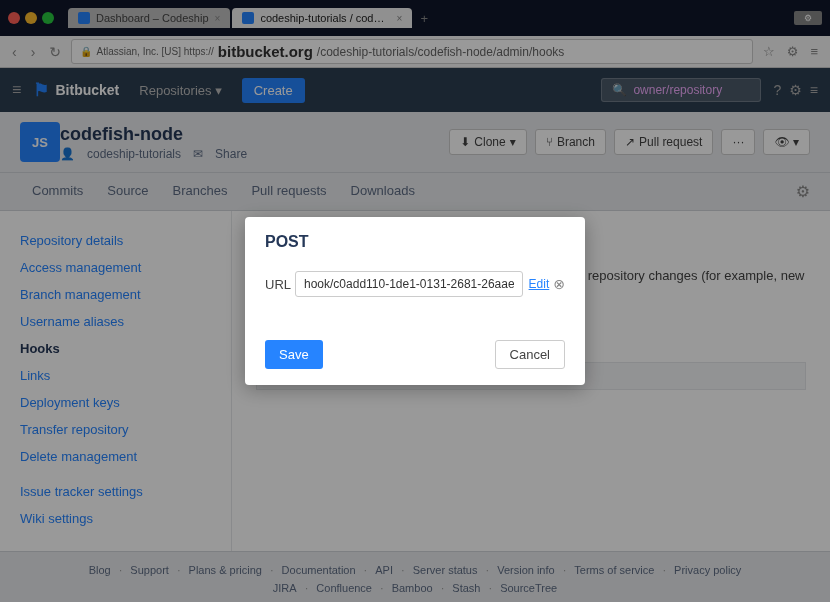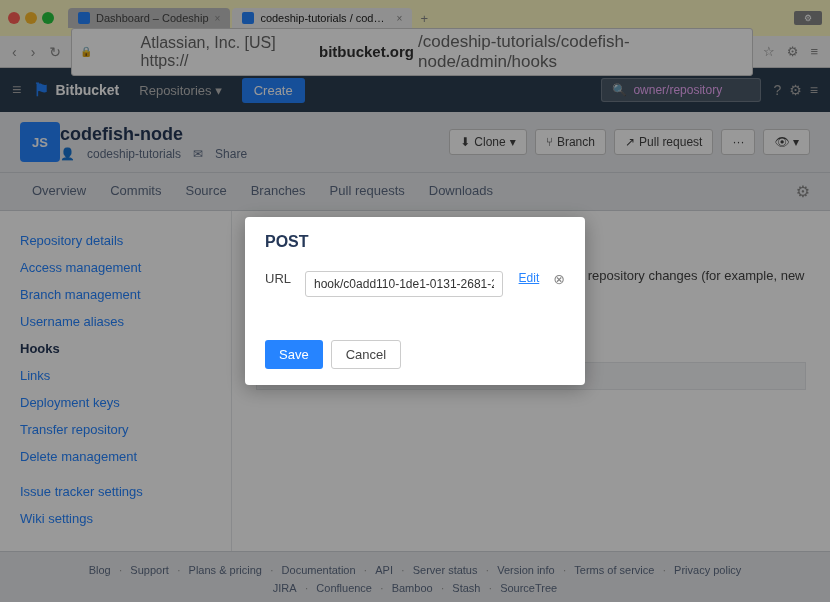--- a/index.html
+++ b/index.html
@@ -1,39 +1,39 @@
 <!DOCTYPE html>
 <html><head>
   <meta charset="utf-8">
   <style>
     * { box-sizing: border-box; margin: 0; padding: 0; }
     body { font-family: -apple-system, BlinkMacSystemFont, 'Segoe UI', Arial, sans-serif; font-size: 13px; background: #c8c8c8; width: 830px; height: 602px; overflow: hidden; }
 
     
     .browser-chrome { background: #3a3a3a; width: 830px; }
-    .browser-titlebar { background: #fef9c3; display: flex; align-items: center; padding: 18px 8px; gap: 6px; height: 30px; }
+    .browser-titlebar { background: #0f172a; display: flex; align-items: center; padding: 18px 8px; gap: 6px; height: 30px; }
     .traffic-lights { display: flex; gap: 5px; }
     .traffic-light { width: 12px; height: 12px; border-radius: 50%; }
     .tl-red { background: #ff5f57; }
     .tl-yellow { background: #febc2e; }
     .tl-green { background: #28c840; }
     .browser-tabs { display: flex; align-items: flex-end; flex: 1; margin-left: 8px; gap: 2px; }
     .browser-tab { background: #c0c0c0; border-radius: 4px 4px 0 0; padding: 4px 10px; font-size: 11px; color: #444; display: flex; align-items: center; gap: 6px; min-width: 120px; max-width: 180px; }
     .browser-tab.active { background: #f0f0f0; color: #222; }
     .browser-tab .tab-favicon { width: 12px; height: 12px; background: #2684ff; border-radius: 2px; flex-shrink: 0; }
     .browser-tab .tab-title { font-size: 11px; white-space: nowrap; overflow: hidden; text-overflow: ellipsis; flex: 1; }
     .browser-tab .tab-close { color: #888; font-size: 10px; }
     .browser-navbar { background: #f5f5f5; display: flex; align-items: center; padding: 4px 8px; gap: 6px; height: 32px; border-bottom: 1px solid #ccc; }
     .nav-btn { background: none; border: none; color: #888; font-size: 14px; cursor: pointer; padding: 2px 4px; }
     .nav-btn:disabled { color: #ccc; }
     .address-bar { flex: 1; background: white; border: 1px solid #ccc; border-radius: 3px; padding: 3px 8px; font-size: 11px; color: #333; display: flex; align-items: center; gap: 4px; }
     .address-bar .lock-icon { color: #4a8; font-size: 10px; }
-    .address-secure { color: #666; font-size: 16px; margin-left: 44px; }
+    .address-secure { color: #666; font-size: 10px; }
     .address-domain { color: #333; font-weight: bold; font-size: 15px; }
-    .address-path { color: #666; font-size: 17px; }
+    .address-path { color: #666; font-size: 12px; }
     .nav-icons { display: flex; gap: 4px; align-items: center; }
     .nav-icon-btn { background: none; border: none; color: #888; cursor: pointer; font-size: 13px; padding: 2px 4px; }
 
     
     .bb-app { background: #f5f5f5; width: 830px; }
     .bb-header { background: #2c3e50; display: flex; align-items: center; padding: 0 12px; height: 44px; gap: 12px; }
     .bb-menu-icon { color: #aaa; font-size: 16px; cursor: pointer; }
     .bb-logo { display: flex; align-items: center; gap: 6px; color: white; font-size: 14px; font-weight: bold; }
     .bb-logo-icon { color: #2684ff; font-size: 18px; }
     .bb-nav-item { color: #bbb; font-size: 13px; cursor: pointer; padding: 0 8px; }
@@ -76,27 +76,27 @@
     .footer-link { color: #5e6c84; font-size: 11px; text-decoration: none; }
     .footer-separator { color: #999; font-size: 11px; }
     .footer-secondary { display: flex; justify-content: center; gap: 8px; }
     .footer-atlassian { display: flex; justify-content: center; margin-top: 8px; align-items: center; gap: 4px; color: #888; font-size: 12px; }
 
     
     .modal-overlay { position: fixed; top: 0; left: 0; width: 100%; height: 100%; background: rgba(0,0,0,0.4); display: flex; align-items: center; justify-content: center; z-index: 1000; }
     .modal { background: white; border-radius: 4px; width: 340px; box-shadow: 0 4px 20px rgba(0,0,0,0.3); }
     .modal-header { padding: 16px 20px 8px; font-size: 16px; font-weight: 600; color: #253858; }
     .modal-body { padding: 12px 20px 20px; }
-    .modal-field { display: flex; align-items: flex-start; gap: 10px; }
+    .modal-field { display: flex; align-items: center; }
     .modal-label { font-size: 13px; color: #444; font-weight: 500; min-width: 30px; }
     .modal-input { flex: 1; border: 1px solid #ccc; border-radius: 3px; padding: 5px 8px; font-size: 12px; color: #333; }
     .modal-input-wrapper { flex: 1; position: relative; display: flex; align-items: center; }
     .modal-edit-link { color: #2684ff; font-size: 12px; cursor: pointer; margin-left: 6px; }
     .modal-delete-icon { color: #888; font-size: 14px; cursor: pointer; margin-left: 4px; }
-    .modal-footer { display: flex; justify-content: flex-start; gap: 8px; padding: 0 20px 16px; margin-top: 23px; }
+    .modal-footer { display: flex; justify-content: space-between; gap: 8px; padding: 0 20px 16px; margin-top: 23px; }
     .modal-save-btn { background: #2684ff; color: white; border: none; border-radius: 3px; padding: 6px 14px; font-size: 13px; cursor: pointer; }
     .modal-cancel-btn { background: white; color: #444; border: 1px solid #ccc; border-radius: 3px; padding: 6px 14px; font-size: 13px; cursor: pointer; }
 
     .checkerboard { background-image: repeating-conic-gradient(#bbb 0% 25%, #ccc 0% 50%); background-size: 20px 20px; }
   </style>
 </head>
 <body class="checkerboard">
 
 <div class="browser-chrome">
   <div class="browser-titlebar">
@@ -187,21 +187,20 @@
       <button class="action-btn">
         <span>↗</span>
         <span>Pull request</span>
       </button>
       <button class="action-btn">···</button>
       <button class="action-btn">👁 ▾</button>
     </div>
   </div>
 
   <div class="repo-tabs">
-    <a class="repo-tab">Overview</a>
     <a class="repo-tab">Commits</a>
     <a class="repo-tab">Source</a>
     <a class="repo-tab">Branches</a>
     <a class="repo-tab">Pull requests</a>
     <a class="repo-tab">Downloads</a>
     <span class="repo-tab-settings">⚙</span>
   </div>
 
   <div class="main-content">
 

